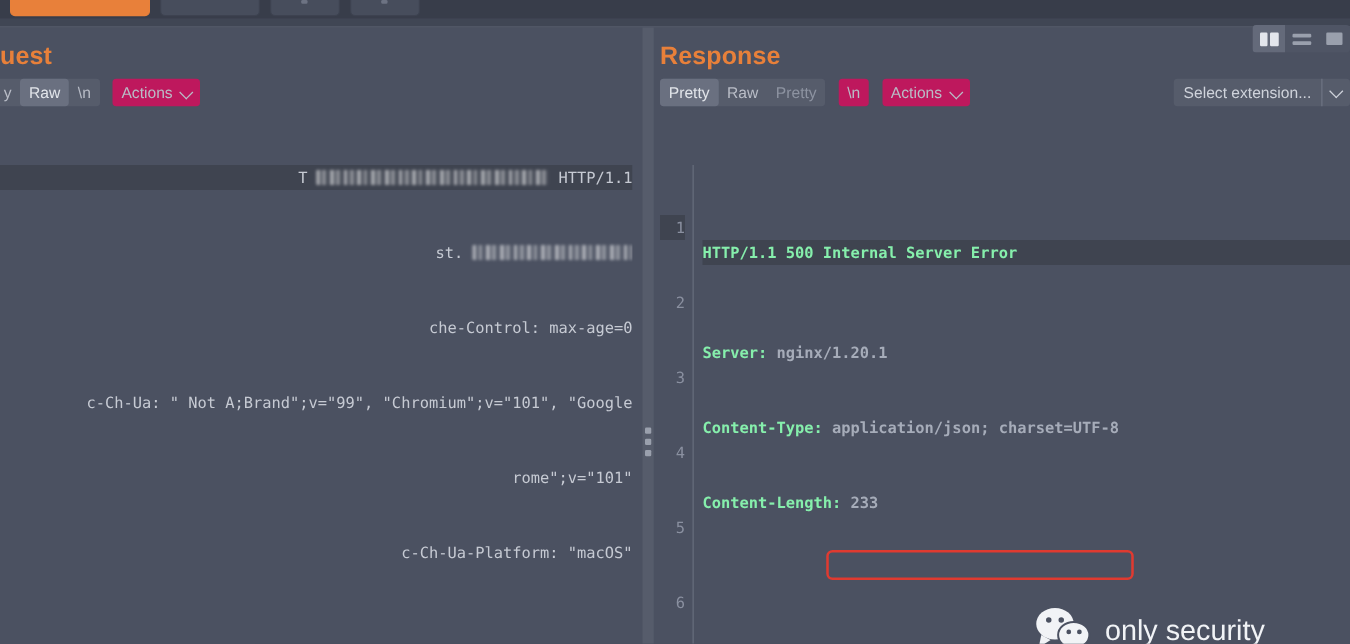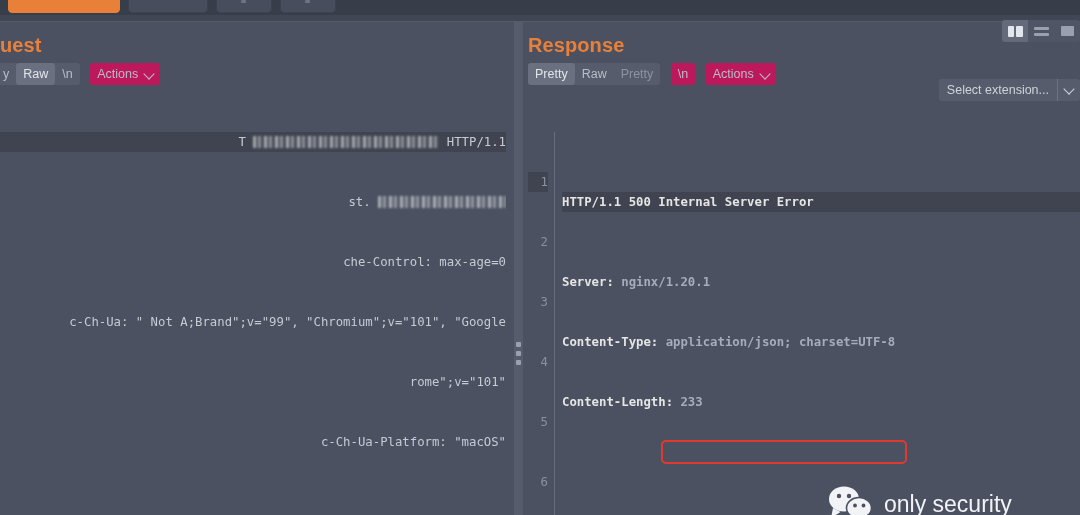--- a/index.html
+++ b/index.html
@@ -60,21 +60,21 @@
     vertical-align: middle; position: relative; top: -1px;
     width: 7px; height: 7px;
     border-right: 1.6px solid #b9bdc7; border-bottom: 1.6px solid #b9bdc7;
     transform: rotate(45deg);
   }
   .btn-group { display: inline-block; background: #565c6b; border-radius: 3px; vertical-align: top; }
 
   .ext-select {
     position: absolute; top: 41px; right: 0; height: 22px;
     background: #565c6b; border-radius: 3px; white-space: nowrap;
-    display: flex; align-items: stretch; margin-top: 16px;
+    display: flex; align-items: stretch;
   }
   .ext-select .lbl {
     padding: 0 8px; line-height: 22px; font-size: 12.5px; color: #cfd3db;
   }
   .ext-select .sep { width: 1px; background: #6d7383; }
   .ext-select .arw {
     width: 22px; display: flex; align-items: center; justify-content: center;
   }
   .ext-select .arw i {
     display: block; width: 8px; height: 8px; margin-top: -3px;
@@ -114,21 +114,21 @@
   .gutter-wrap { display: flex; }
   .gutter {
     width: 26px; flex: none; text-align: right; color: #8a90a0;
     padding-right: 6px; user-select: none;
   }
   .gutter .g { height: 20px; }
   .gutter .g.hl { background: #3f4450; }
   .gdiv { width: 1px; background: #676d7c; flex: none; }
   .lines { padding-left: 7px; flex: 1; overflow: hidden; }
 
-  .hk { color: #e5e5e5; font-weight: bold; }     
+  .hk { color: #86efac; font-weight: bold; }     
   .hv { color: #a6acb9; font-weight: bold; }
 
   
   .blur {
     display: inline-block; vertical-align: -2px; height: 12px;
     border-radius: 1px;
     background:
       repeating-linear-gradient(90deg,
         rgba(255,255,255,.62) 0 3px, rgba(255,255,255,.10) 3px 5px,
         rgba(255,255,255,.45) 5px 8px, rgba(255,255,255,.05) 8px 11px);

